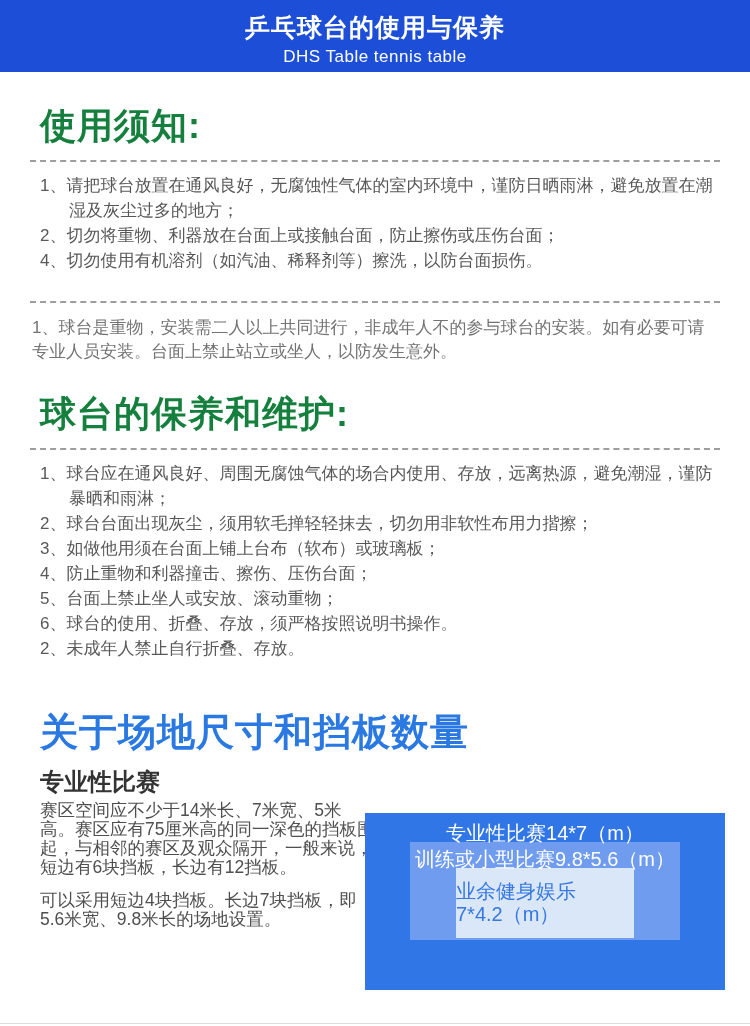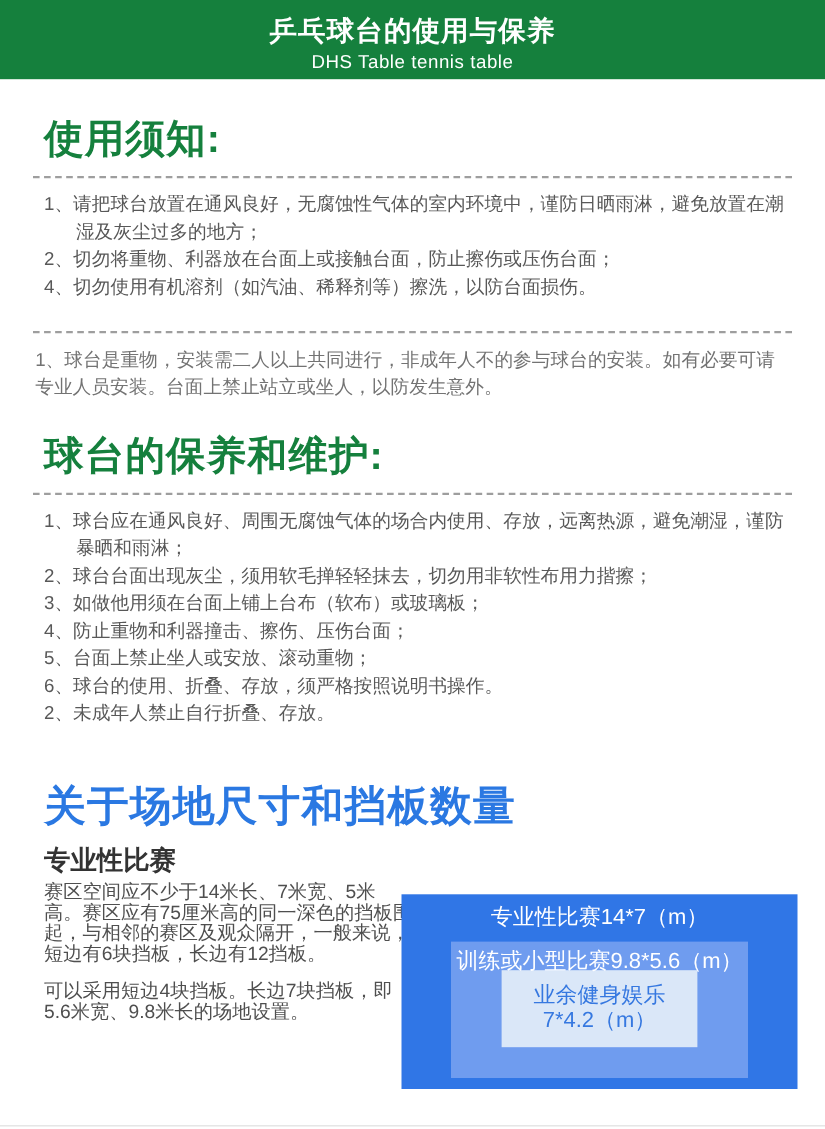--- a/index.html
+++ b/index.html
@@ -4,21 +4,21 @@
 <style>
   * { margin:0; padding:0; box-sizing:border-box; }
   html,body { background:#ffffff; }
   body {
     width:750px; height:1026px; position:relative; overflow:hidden;
     font-family:"Liberation Sans","DejaVu Sans",sans-serif;
     color:#585858;
   }
 
   
-  .banner { height:72px; background:#15803d; text-align:center; color:#fff; }
+  .banner { height:72px; background:#1d4ed8; text-align:center; color:#fff; }
   .banner-title { font-size:25px; font-weight:bold; padding-top:11px; letter-spacing:1px; }
   .banner-sub { font-size:17px; margin-top:3px; letter-spacing:0.5px; }
 
   
   .section { margin:0 30px; }
   .sec-usage { margin-top:30px; }
   .sec-notice { margin-top:28px; }
   .sec-maint { margin-top:26px; }
   .sec-heading {
     font-size:36px; font-weight:bold; color:#15803d;
@@ -47,28 +47,28 @@
 
   
   .diagram {
     position:absolute; left:365px; top:106px;
     width:360px; height:177px; background:#3076E6;
   }
   .diag-label-outer {
     color:#ffffff; font-size:20px; text-align:center; padding-top:7px; height:27px;
   }
   .diag-middle {
-    width:270px; height:124px; margin:16px auto; background:#6F9CEF;
+    width:270px; height:98px; margin:2px auto; background:#6F9CEF;
   }
   .diag-label-middle {
     color:#ffffff; font-size:20px; text-align:center; padding-top:4px; height:26px;
   }
   .diag-inner {
     width:178px; height:70px; margin:0 auto; background:#DAE7F8;
-    display:flex; flex-direction:column; justify-content:center; align-items:center;
+    display:flex; flex-direction:column; justify-content:center; align-items:flex-start;
   }
   .diag-inner-line { color:#3678E0; font-size:20px; line-height:23px; text-align:center; }
 
   
   .bottom-divider {
     position:absolute; left:0; bottom:2px; width:750px; height:0;
     border-top:1px solid #DCDCDC;
   }
 </style>
 </head>

